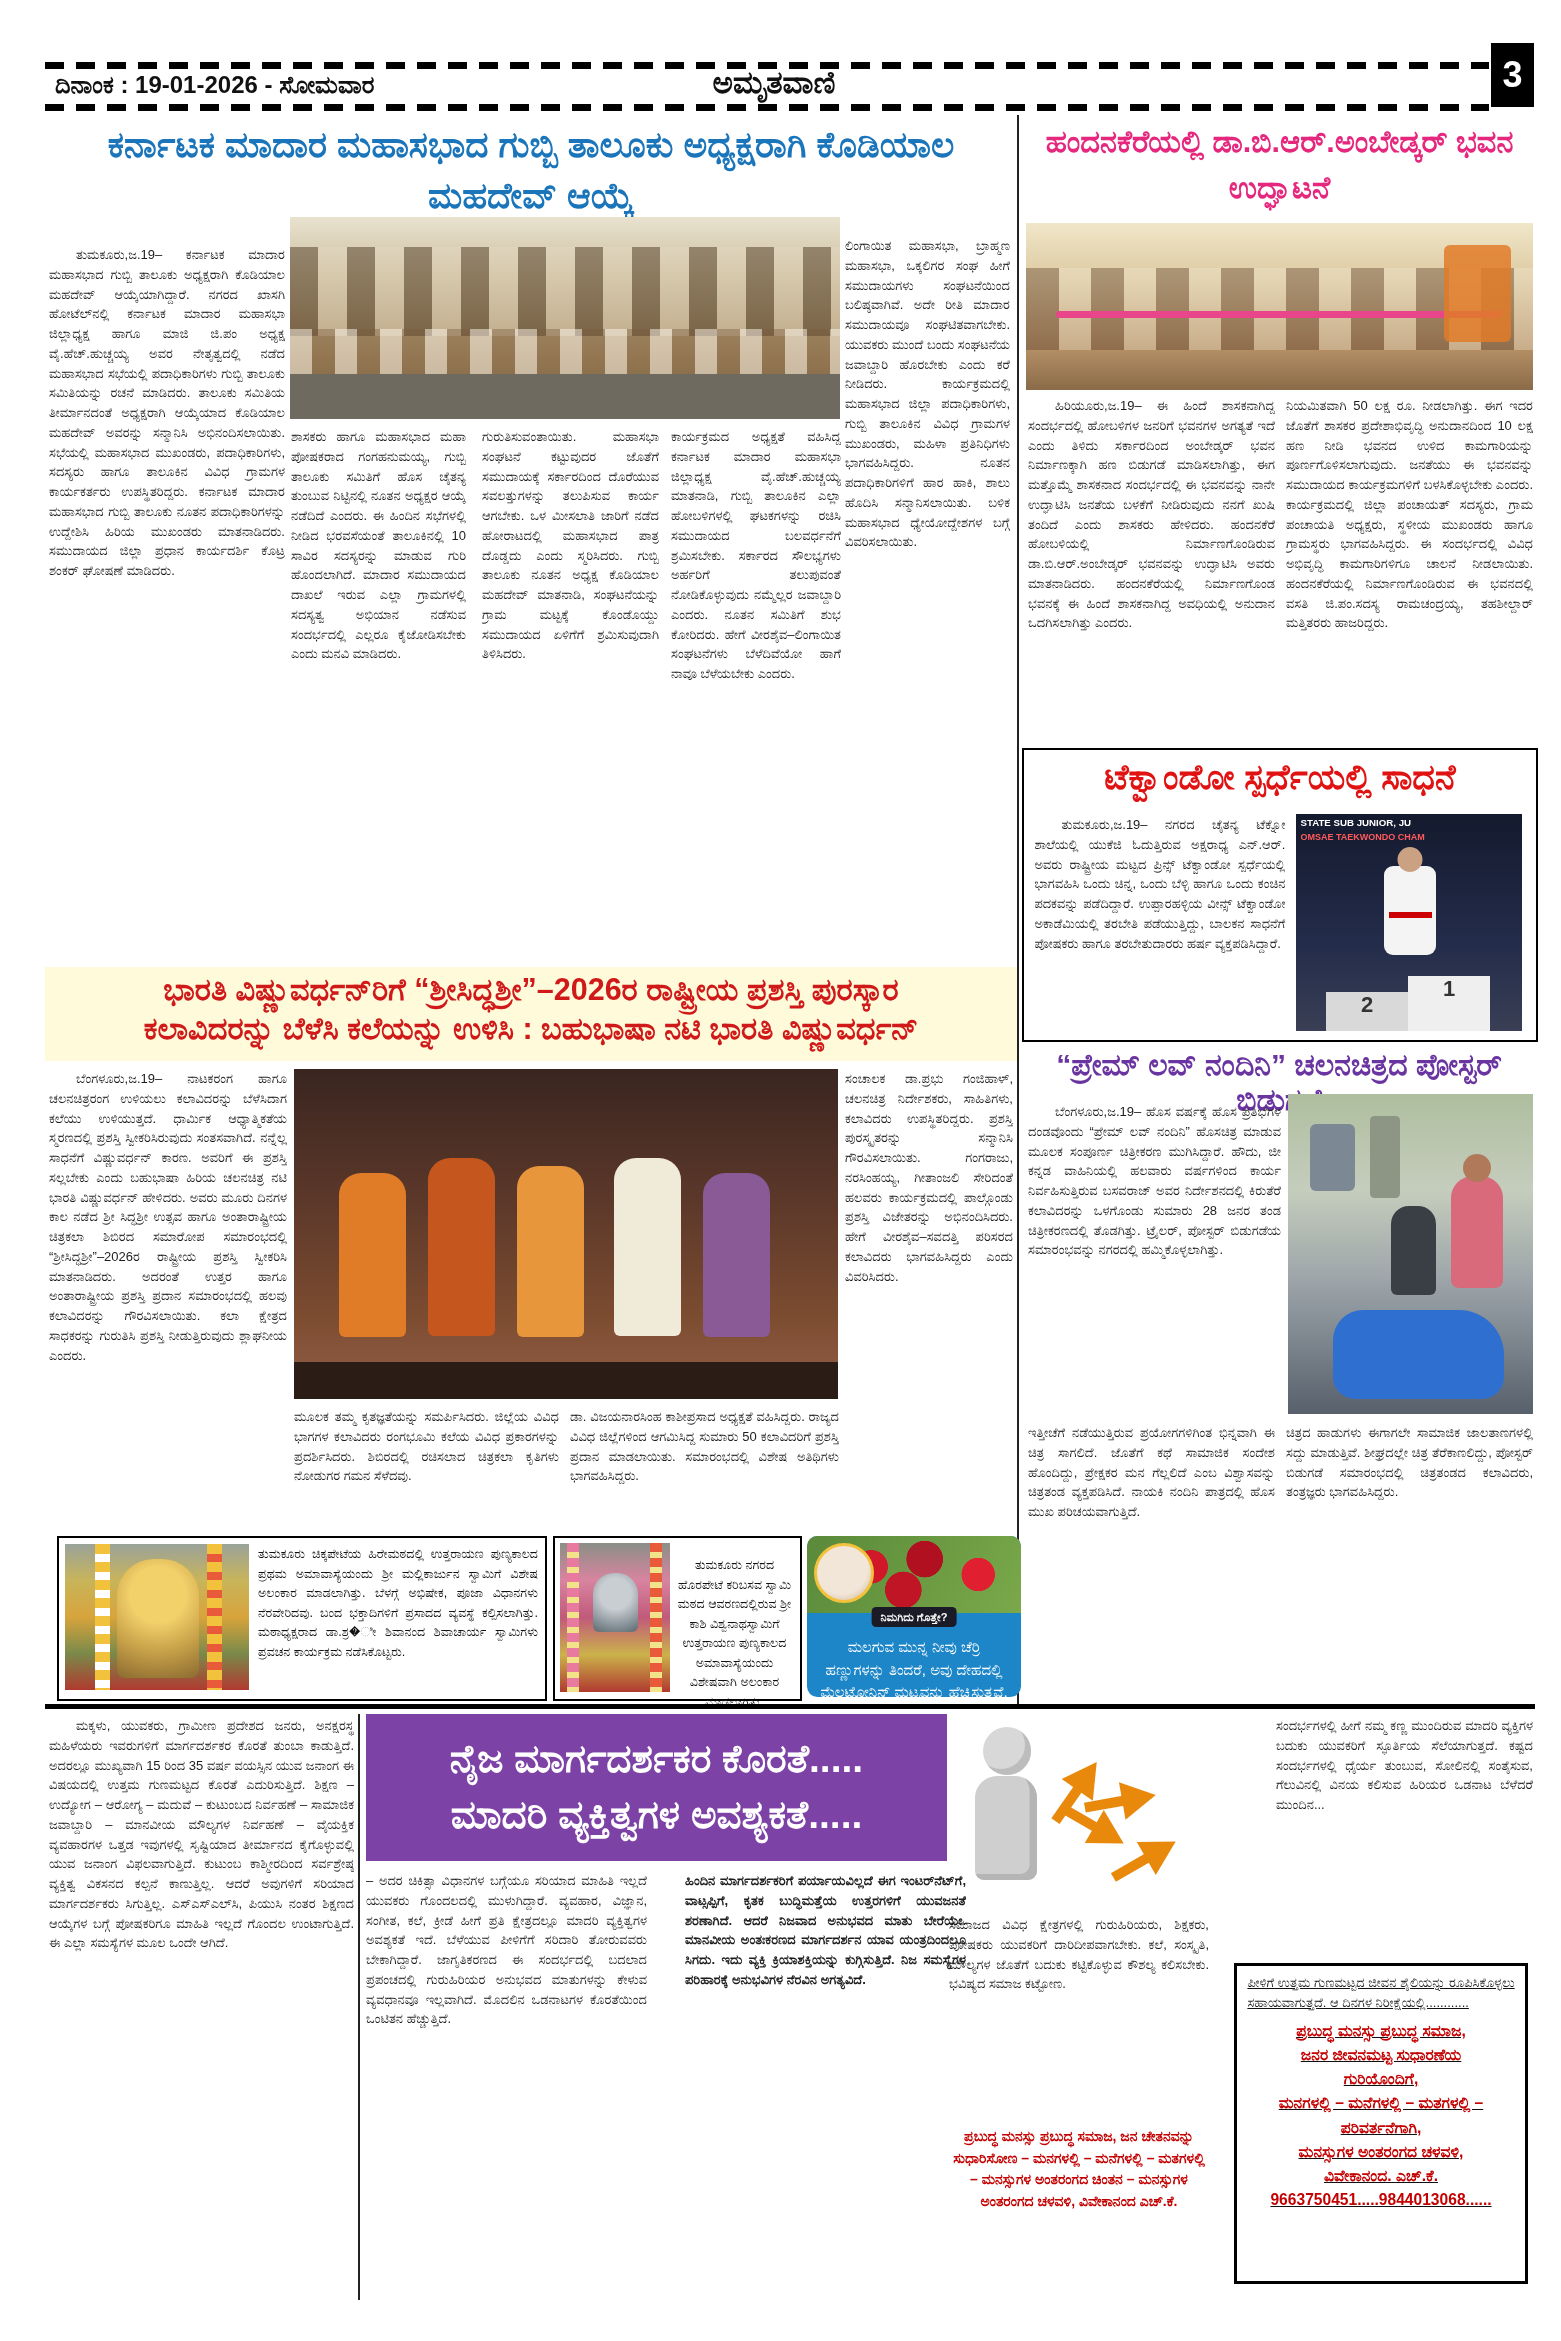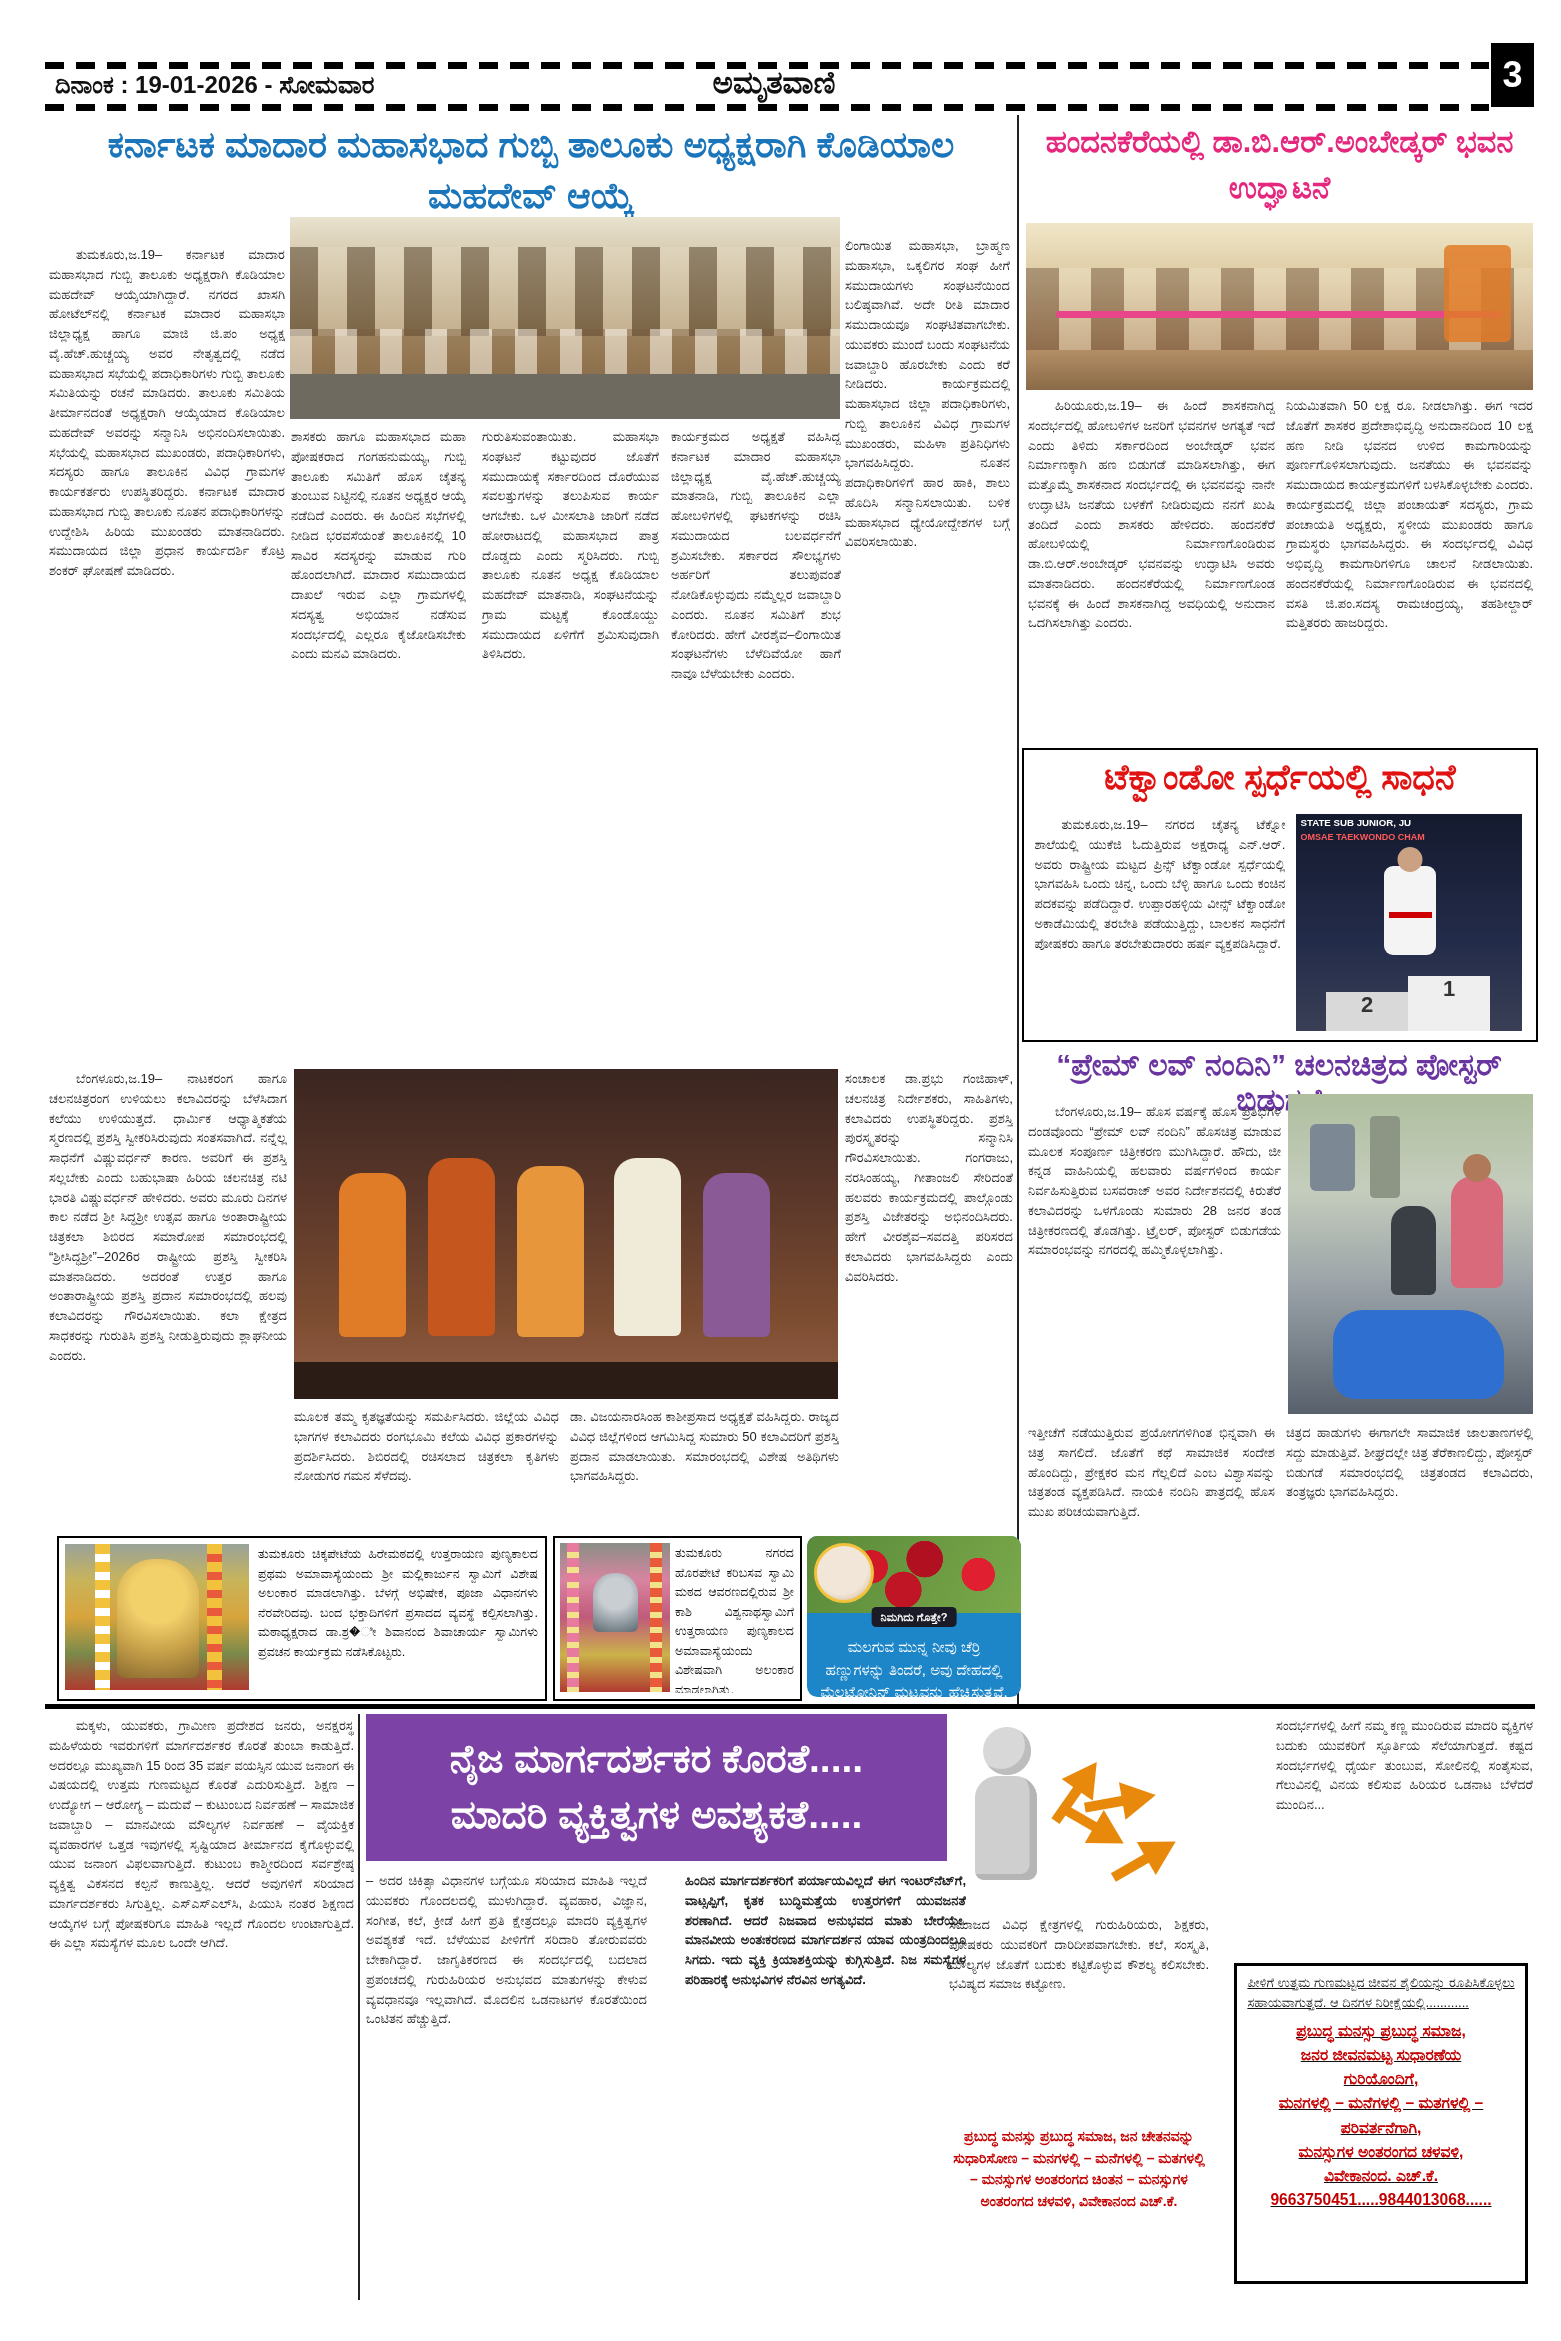--- a/index.html
+++ b/index.html
@@ -82,20 +82,24 @@
     <div style="position:absolute;left:45px;bottom:15px;width:171px;height:89px;background:#2f6fd0;border-radius:30px 45px 22px 22px;"></div>
     <div style="position:absolute;right:30px;top:82px;width:52px;height:112px;background:#d86a7c;border-radius:22px 22px 7.4px 7.4px;">
       <div style="position:absolute;left:50%;top:-22px;transform:translateX(-50%);width:28px;height:28px;border-radius:50%;background:#b07a5a;"></div>
     </div>
     <div style="position:absolute;right:97px;top:112px;width:45px;height:89px;background:#3a3f46;border-radius:18px 18px 6px 6px;"></div>
   </div>
 
   <div class="abs body-txt" style="left:1028px;top:1423px;width:247px;height:280px;">ಇತ್ತೀಚೆಗೆ ನಡೆಯುತ್ತಿರುವ ಪ್ರಯೋಗಗಳಿಗಿಂತ ಭಿನ್ನವಾಗಿ ಈ ಚಿತ್ರ ಸಾಗಲಿದೆ. ಜೊತೆಗೆ ಕಥೆ ಸಾಮಾಜಿಕ ಸಂದೇಶ ಹೊಂದಿದ್ದು, ಪ್ರೇಕ್ಷಕರ ಮನ ಗೆಲ್ಲಲಿದೆ ಎಂಬ ವಿಶ್ವಾಸವನ್ನು ಚಿತ್ರತಂಡ ವ್ಯಕ್ತಪಡಿಸಿದೆ. ನಾಯಕಿ ನಂದಿನಿ ಪಾತ್ರದಲ್ಲಿ ಹೊಸ ಮುಖ ಪರಿಚಯವಾಗುತ್ತಿದೆ.</div>
   <div class="abs body-txt" style="left:1286px;top:1423px;width:247px;height:280px;">ಚಿತ್ರದ ಹಾಡುಗಳು ಈಗಾಗಲೇ ಸಾಮಾಜಿಕ ಜಾಲತಾಣಗಳಲ್ಲಿ ಸದ್ದು ಮಾಡುತ್ತಿವೆ. ಶೀಘ್ರದಲ್ಲೇ ಚಿತ್ರ ತೆರೆಕಾಣಲಿದ್ದು, ಪೋಸ್ಟರ್ ಬಿಡುಗಡೆ ಸಮಾರಂಭದಲ್ಲಿ ಚಿತ್ರತಂಡದ ಕಲಾವಿದರು, ತಂತ್ರಜ್ಞರು ಭಾಗವಹಿಸಿದ್ದರು.</div>
 
+  <div class="abs" style="left:45px;top:967px;width:972px;height:94px;background:#fffbda;">
+    <div class="hl" style="margin-top:4.5px;font-size:30.5px;color:#d01a1a;">ಭಾರತಿ ವಿಷ್ಣುವರ್ಧನ್‌ರಿಗೆ “ಶ್ರೀಸಿದ್ಧಶ್ರೀ”–2026ರ ರಾಷ್ಟ್ರೀಯ ಪ್ರಶಸ್ತಿ ಪುರಸ್ಕಾರ</div>
+    <div class="hl" style="margin-top:3px;font-size:30.5px;color:#d01a1a;">ಕಲಾವಿದರನ್ನು ಬೆಳೆಸಿ ಕಲೆಯನ್ನು ಉಳಿಸಿ : ಬಹುಭಾಷಾ ನಟಿ ಭಾರತಿ ವಿಷ್ಣುವರ್ಧನ್</div>
+  </div>
 
   <div class="abs body-txt lead" style="left:49px;top:1069px;width:238px;height:459px;">ಬೆಂಗಳೂರು,ಜ.19– ನಾಟಕರಂಗ ಹಾಗೂ ಚಲನಚಿತ್ರರಂಗ ಉಳಿಯಲು ಕಲಾವಿದರನ್ನು ಬೆಳೆಸಿದಾಗ ಕಲೆಯು ಉಳಿಯುತ್ತದೆ. ಧಾರ್ಮಿಕ ಆಧ್ಯಾತ್ಮಿಕತೆಯ ಸ್ಮರಣದಲ್ಲಿ ಪ್ರಶಸ್ತಿ ಸ್ವೀಕರಿಸಿರುವುದು ಸಂತಸವಾಗಿದೆ. ನನ್ನೆಲ್ಲ ಸಾಧನೆಗೆ ವಿಷ್ಣುವರ್ಧನ್ ಕಾರಣ. ಅವರಿಗೆ ಈ ಪ್ರಶಸ್ತಿ ಸಲ್ಲಬೇಕು ಎಂದು ಬಹುಭಾಷಾ ಹಿರಿಯ ಚಲನಚಿತ್ರ ನಟಿ ಭಾರತಿ ವಿಷ್ಣುವರ್ಧನ್ ಹೇಳಿದರು. ಅವರು ಮೂರು ದಿನಗಳ ಕಾಲ ನಡೆದ ಶ್ರೀ ಸಿದ್ಧಶ್ರೀ ಉತ್ಸವ ಹಾಗೂ ಅಂತಾರಾಷ್ಟ್ರೀಯ ಚಿತ್ರಕಲಾ ಶಿಬಿರದ ಸಮಾರೋಪ ಸಮಾರಂಭದಲ್ಲಿ “ಶ್ರೀಸಿದ್ಧಶ್ರೀ”–2026ರ ರಾಷ್ಟ್ರೀಯ ಪ್ರಶಸ್ತಿ ಸ್ವೀಕರಿಸಿ ಮಾತನಾಡಿದರು. ಅದರಂತೆ ಉತ್ತರ ಹಾಗೂ ಅಂತಾರಾಷ್ಟ್ರೀಯ ಪ್ರಶಸ್ತಿ ಪ್ರದಾನ ಸಮಾರಂಭದಲ್ಲಿ ಹಲವು ಕಲಾವಿದರನ್ನು ಗೌರವಿಸಲಾಯಿತು. ಕಲಾ ಕ್ಷೇತ್ರದ ಸಾಧಕರನ್ನು ಗುರುತಿಸಿ ಪ್ರಶಸ್ತಿ ನೀಡುತ್ತಿರುವುದು ಶ್ಲಾಘನೀಯ ಎಂದರು.</div>
 
   <div class="abs photo" style="left:294px;top:1069px;width:544px;height:330px;background:linear-gradient(180deg,#3a2520 0%,#5c382a 40%,#7c4c30 75%,#94604a 100%);">
     <div style="position:absolute;left:45px;top:104px;width:67px;height:164px;background:#e07b28;border-radius:22px 22px 6px 6px;"></div>
     <div style="position:absolute;left:134px;top:89px;width:67px;height:178px;background:#c4561e;border-radius:22px 22px 6px 6px;"></div>
     <div style="position:absolute;left:223px;top:97px;width:67px;height:171px;background:#e8963c;border-radius:22px 22px 6px 6px;"></div>
     <div style="position:absolute;left:320px;top:89px;width:67px;height:178px;background:#f0ead8;border-radius:22px 22px 6px 6px;"></div>
     <div style="position:absolute;left:409px;top:104px;width:67px;height:164px;background:#8a5a96;border-radius:22px 22px 6px 6px;"></div>
     <div style="position:absolute;left:0;bottom:0;width:100%;height:37px;background:#2c1c16;"></div>
@@ -113,21 +117,21 @@
     </div>
     <div class="cap-txt" style="position:absolute;left:199px;top:7.4px;width:280px;height:146px;overflow:hidden;">ತುಮಕೂರು ಚಿಕ್ಕಪೇಟೆಯ ಹಿರೇಮಠದಲ್ಲಿ ಉತ್ತರಾಯಣ ಪುಣ್ಯಕಾಲದ ಪ್ರಥಮ ಅಮಾವಾಸ್ಯೆಯಂದು ಶ್ರೀ ಮಲ್ಲಿಕಾರ್ಜುನ ಸ್ವಾಮಿಗೆ ವಿಶೇಷ ಅಲಂಕಾರ ಮಾಡಲಾಗಿತ್ತು. ಬೆಳಗ್ಗೆ ಅಭಿಷೇಕ, ಪೂಜಾ ವಿಧಾನಗಳು ನೆರವೇರಿದವು. ಬಂದ ಭಕ್ತಾದಿಗಳಿಗೆ ಪ್ರಸಾದದ ವ್ಯವಸ್ಥೆ ಕಲ್ಪಿಸಲಾಗಿತ್ತು. ಮಠಾಧ್ಯಕ್ಷರಾದ ಡಾ.ಶ್ರ�ೀ ಶಿವಾನಂದ ಶಿವಾಚಾರ್ಯ ಸ್ವಾಮಿಗಳು ಪ್ರವಚನ ಕಾರ್ಯಕ್ರಮ ನಡೆಸಿಕೊಟ್ಟರು.</div>
   </div>
 
   <div class="abs capbox" style="left:553px;top:1536px;width:245px;height:161px;">
     <div class="photo" style="position:absolute;left:4.5px;top:4.5px;width:110px;height:149px;background:linear-gradient(180deg,#8a8f86 0%,#d884a0 25%,#c05a7a 50%,#cbb24a 75%,#b03a30 100%);">
       <div style="position:absolute;left:33px;top:30px;width:45px;height:59px;background:radial-gradient(circle at 50% 35%,#c9ced2 0 35%,#8d979e 70%,#5d676e 100%);border-radius:21px 21px 6px 6px;"></div>
       <div style="position:absolute;left:7.4px;top:0;width:12px;height:149px;background:repeating-linear-gradient(180deg,#e87aa0 0 9px,#f2e28a 9px 15px);"></div>
       <div style="position:absolute;right:7.4px;top:0;width:12px;height:149px;background:repeating-linear-gradient(180deg,#e85a3a 0 9px,#f2e28a 9px 15px);"></div>
     </div>
-    <div class="cap-txt" style="position:absolute;left:120px;top:6px;width:119px;height:149px;overflow:hidden;">ತುಮಕೂರು ನಗರದ ಹೊರಪೇಟೆ ಕರಿಬಸವ ಸ್ವಾಮಿ ಮಠದ ಆವರಣದಲ್ಲಿರುವ ಶ್ರೀ ಕಾಶಿ ವಿಶ್ವನಾಥಸ್ವಾಮಿಗೆ ಉತ್ತರಾಯಣ ಪುಣ್ಯಕಾಲದ ಅಮಾವಾಸ್ಯೆಯಂದು ವಿಶೇಷವಾಗಿ ಅಲಂಕಾರ ಮಾಡಲಾಗಿತ್ತು.</div>
+    <div class="cap-txt" style="position:absolute;left:120px;top:18px;width:119px;height:149px;text-align:center;overflow:hidden;">ತುಮಕೂರು ನಗರದ ಹೊರಪೇಟೆ ಕರಿಬಸವ ಸ್ವಾಮಿ ಮಠದ ಆವರಣದಲ್ಲಿರುವ ಶ್ರೀ ಕಾಶಿ ವಿಶ್ವನಾಥಸ್ವಾಮಿಗೆ ಉತ್ತರಾಯಣ ಪುಣ್ಯಕಾಲದ ಅಮಾವಾಸ್ಯೆಯಂದು ವಿಶೇಷವಾಗಿ ಅಲಂಕಾರ ಮಾಡಲಾಗಿತ್ತು.</div>
   </div>
 
   <div class="abs" style="left:807px;top:1536px;width:214px;height:161px;background:#1d86c8;border-radius:10.4px;overflow:hidden;">
     <div class="photo" style="position:absolute;left:0;top:0;width:100%;height:77px;background:radial-gradient(circle at 30% 40%,#d01828 0 16.4px,transparent 17px),radial-gradient(circle at 55% 30%,#b01020 0 18px,transparent 18.6px),radial-gradient(circle at 80% 50%,#e02030 0 16.4px,transparent 17px),radial-gradient(circle at 45% 70%,#c01525 0 18px,transparent 18.6px),linear-gradient(120deg,#5a8a3a,#7aa84a);">
       <div style="position:absolute;left:7.4px;top:7.4px;width:54px;height:54px;border-radius:50%;background:radial-gradient(circle at 45% 40%,#f2e6d8 0 60%,#caa98a 100%);border:3px solid #f2c23c;"></div>
     </div>
     <div style="position:absolute;left:50%;top:71px;transform:translateX(-50%);background:#1b1b28;color:#fff;font-size:11px;font-weight:bold;padding:3.7px 9px;border-radius:4.5px;white-space:nowrap;">ನಿಮಗಿದು ಗೊತ್ತೇ?</div>
     <div style="position:absolute;left:9px;top:100px;width:196px;color:#fff;font-size:15px;line-height:1.5;text-align:center;">ಮಲಗುವ ಮುನ್ನ ನೀವು ಚೆರ್ರಿ ಹಣ್ಣುಗಳನ್ನು ತಿಂದರೆ, ಅವು ದೇಹದಲ್ಲಿ ಮೆಲಟೋನಿನ್ ಮಟ್ಟವನ್ನು ಹೆಚ್ಚಿಸುತ್ತವೆ. ಇದು ನೀವು ಆಳವಾದ ಮತ್ತು ಚೈತನ್ಯದಾಯಕ ನಿದ್ರೆಗೆ ಜಾರಲು ಸಹಾಯ ಮಾಡುತ್ತದೆ.</div>
   </div>
 

